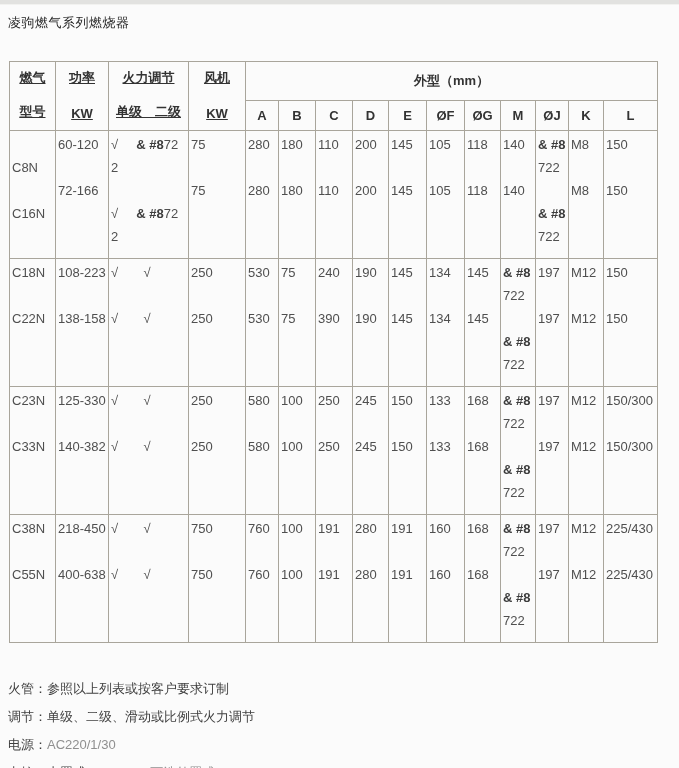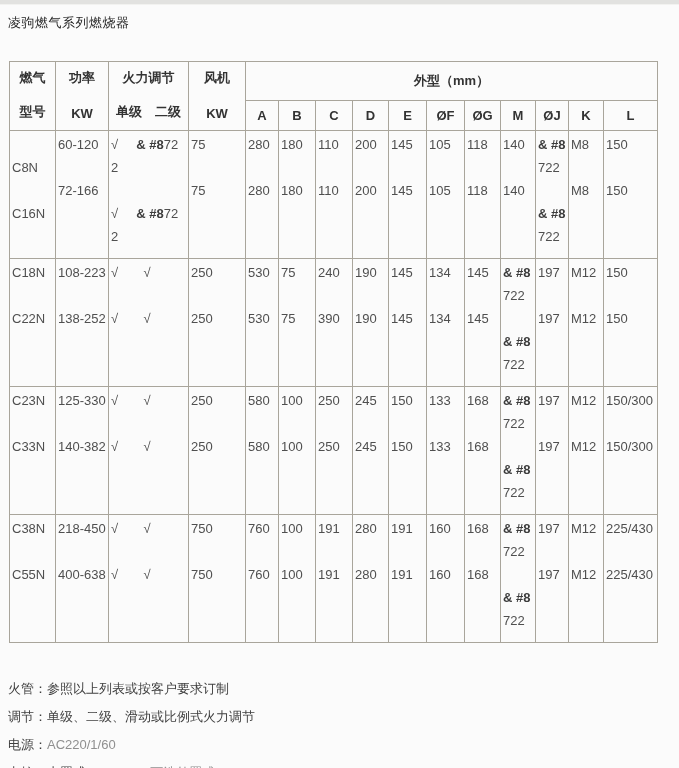--- a/index.html
+++ b/index.html
@@ -34,21 +34,21 @@
     overflow: hidden;
   }
   table.spec th {
     font-size: 13px;
     font-weight: bold;
     color: #333333;
     text-align: center;
     padding: 0;
     background: transparent;
   }
-  th.group-head { height: 68px; vertical-align: top; }
+  th.group-head { height: 68px; vertical-align: top; text-decoration: underline; }
   th.group-head .two-line {
     display: flex;
     flex-direction: column;
     justify-content: space-between;
     height: 52px;
     margin: 7px 0 9px 0;
   }
   tr.subhead th { height: 29px; font-weight: bold; }
   tr.shape-row th { height: 38px; }
   table.spec td {
@@ -193,21 +193,21 @@
         <td>150
 
 150</td>
       </tr>
       <tr>
         <td>C18N
 
 C22N</td>
         <td>108-223
 
-138-252</td>
+138-158</td>
         <td>√       √
 
 √       √</td>
         <td>250
 
 250</td>
         <td>530
 
 530</td>
         <td>75
@@ -340,15 +340,15 @@
         <td>225/430
 
 225/430</td>
       </tr>
     </tbody>
 </table>
 
 <div class="notes">
     <div class="note-line"><span>火管：参照以上列表或按客户要求订制</span></div>
     <div class="note-line"><span>调节：单级、二级、滑动或比例式火力调节</span></div>
-    <div class="note-line"><span>电源：</span><span class="muted">AC220/1/60</span></div>
+    <div class="note-line"><span>电源：</span><span class="muted">AC220/1/30</span></div>
     <div class="note-line"><span>电控：内置式（</span><span class="muted">C38/C55可选外置式</span><span>）</span></div>
   </div>
 
 </body></html>

